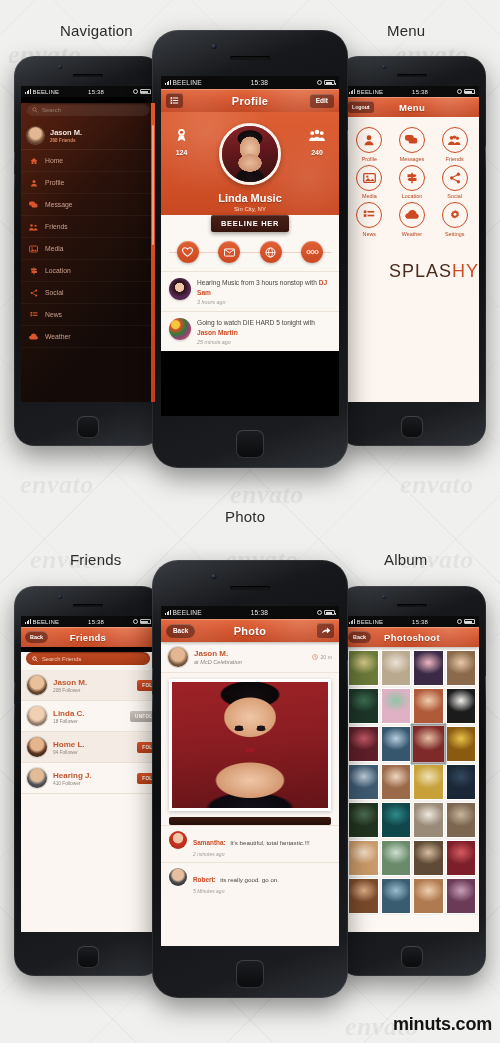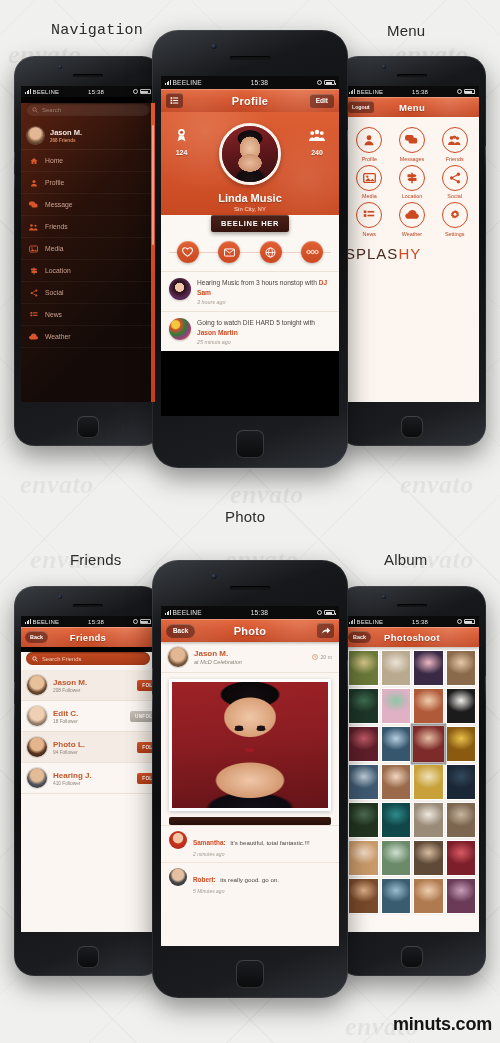--- a/index.html
+++ b/index.html
@@ -208,21 +208,21 @@
   
   .menu-body { background: #fdf6f0; height: 100%; position: relative; padding-top: 6px; }
   .menu-grid { display: grid; grid-template-columns: repeat(3,1fr); row-gap: 3px; padding: 4px 3px 0; }
   .menu-cell { text-align: center; }
   .menu-ring {
     width: 26px; height: 26px; border-radius: 50%;
     border: 1.6px solid #cb4a22; margin: 0 auto;
     display: flex; align-items: center; justify-content: center; color: #cb4a22;
   }
   .menu-label { font-size: 5.4px; color: #b8451f; margin-top: 2.5px; }
-  .splashy { text-align: left; font-size: 15px; letter-spacing: 1px; margin-top: 8px; color: #4a2a1e; font-weight: 300; }
+  .splashy { text-align: right; font-size: 18px; letter-spacing: 1px; margin-top: 24px; color: #4a2a1e; font-weight: 300; }
   .splashy .hy { color: #cf4a22; }
 
   
   .fr-body { background: #fbf6f1; height: 100%; }
   .fr-search {
     margin: 5px; height: 13px; border-radius: 7px;
     background: linear-gradient(180deg,#c24a22,#a83b18);
     display: flex; align-items: center; gap: 4px; padding: 0 6px;
     box-shadow: inset 0 1px 2px rgba(0,0,0,.35);
   }
@@ -290,21 +290,21 @@
 <div class="wm-text" style="left:400px;top:545px;">envato</div>
 <div class="wm-text" style="left:40px; top:700px;">envato</div>
 <div class="wm-text" style="left:255px;top:760px;">envato</div>
 <div class="wm-text" style="left:20px; top:860px;">envato</div>
 <div class="wm-text" style="left:225px;top:900px;">envato</div>
 <div class="wm-text" style="left:400px;top:870px;">envato</div>
 <div class="wm-text" style="left:345px;top:1012px;">envato</div>
 
 <div class="stage">
 
-  <div class="caption" style="left:51px;  top:22px;font-family:Liberation Mono, monospace;">Navigation</div>
+  <div class="caption" style="left:60px;  top:22px;">Navigation</div>
   <div class="caption" style="left:387px; top:22px;">Menu</div>
   <div class="caption" style="left:225px; top:508px;">Photo</div>
   <div class="caption" style="left:70px;  top:551px;">Friends</div>
   <div class="caption" style="left:384px; top:551px;">Album</div>
 
   <div class="phone side" style="left:14px; top:56px; height:390px;">
     <div class="btn-vol" style="top:96px;  height:16px;"></div>
     <div class="btn-vol" style="top:118px; height:16px;"></div>
     <div class="btn-pwr" style="top:90px;  height:24px;"></div>
     <div class="speaker" style="top:18px; width:30px; height:3px;"></div>
@@ -726,29 +726,29 @@
           <div class="fr-av" style="background:radial-gradient(circle at 50% 38%, #e8c19b 0 40%, #6b4a30 60%, #2e2016 100%)"></div>
           <div>
               <div class="fr-name">Jason M.</div>
                <div class="fr-sub">208 Follower</div>
             </div>
           <div class="fr-btn follow">FOLLOW</div>
         </div>
         <div class="fr-row">
           <div class="fr-av" style="background:radial-gradient(circle at 50% 38%, #efd0b3 0 42%, #9a8270 62%, #4a3c30 100%)"></div>
           <div>
-              <div class="fr-name">Edit C.</div>
+              <div class="fr-name">Linda C.</div>
                <div class="fr-sub">18 Follower</div>
             </div>
           <div class="fr-btn unfollow">UNFOLLOW</div>
         </div>
         <div class="fr-row">
           <div class="fr-av" style="background:radial-gradient(circle at 50% 36%, #e5b68d 0 38%, #5a3522 58%, #241409 100%)"></div>
           <div>
-              <div class="fr-name">Photo L.</div>
+              <div class="fr-name">Home L.</div>
                <div class="fr-sub">94 Follower</div>
             </div>
           <div class="fr-btn follow">FOLLOW</div>
         </div>
         <div class="fr-row">
           <div class="fr-av" style="background:radial-gradient(circle at 50% 36%, #e3bc97 0 38%, #54565a 58%, #232428 100%)"></div>
           <div>
               <div class="fr-name">Hearing J.</div>
                <div class="fr-sub">410 Follower</div>
             </div>

